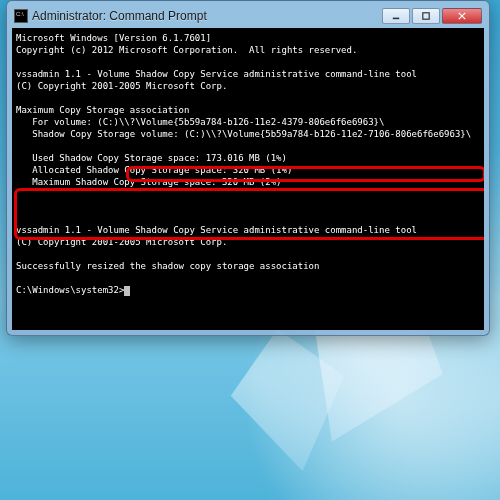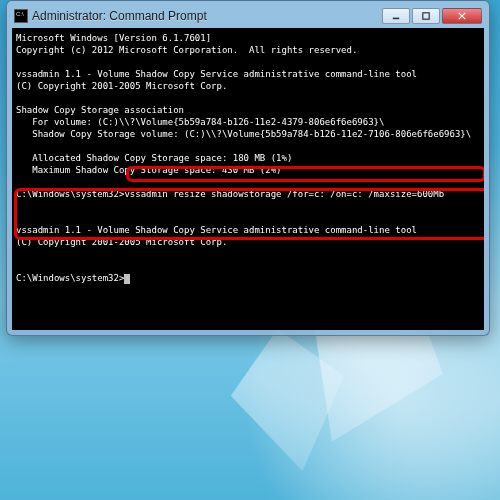--- a/index.html
+++ b/index.html
@@ -137,32 +137,33 @@
     </div>
   </div>
 
   <div class="terminal">
     <div class="line">Microsoft Windows [Version 6.1.7601]</div>
     <div class="line">Copyright (c) 2012 Microsoft Corporation.  All rights reserved.</div>
     <div class="line">&nbsp;</div>
     <div class="line">vssadmin 1.1 - Volume Shadow Copy Service administrative command-line tool</div>
     <div class="line">(C) Copyright 2001-2005 Microsoft Corp.</div>
     <div class="line">&nbsp;</div>
-    <div class="line">Shadow Copy Storage association</div>
+    <div class="line">Maximum Copy Storage association</div>
     <div class="line">   For volume: (C:)\\?\Volume{5b59a784-b126-11e2-4379-806e6f6e6963}\</div>
     <div class="line">   Shadow Copy Storage volume: (C:)\\?\Volume{5b59a784-b126-11e2-7106-806e6f6e6963}\</div>
     <div class="line">&nbsp;</div>
-    <div class="line">   Allocated Shadow Copy Storage space: 180 MB (1%)</div>
-    <div class="line">   Maximum Shadow Copy Storage space: 430 MB (2%)</div>
+    <div class="line">   Used Shadow Copy Storage space: 173.016 MB (1%)</div>
+    <div class="line">   Allocated Shadow Copy Storage space: 320 MB (1%)</div>
+    <div class="line">   Maximum Shadow Copy Storage space: 320 MB (2%)</div>
     <div class="line">&nbsp;</div>
-    <div class="line"><span>C:\Windows\system32&gt;</span><span>vssadmin resize shadowstorage /for=c: /on=c: /maxsize=600Mb</span></div>
     <div class="line">&nbsp;</div>
     <div class="line">&nbsp;</div>
     <div class="line">vssadmin 1.1 - Volume Shadow Copy Service administrative command-line tool</div>
     <div class="line">(C) Copyright 2001-2005 Microsoft Corp.</div>
     <div class="line">&nbsp;</div>
+    <div class="line">Successfully resized the shadow copy storage association</div>
     <div class="line">&nbsp;</div>
     <div class="line"><span>C:\Windows\system32&gt;</span><span class="cursor"></span></div>
 
     <div class="hl hl1"></div>
     <div class="hl hl2"></div>
   </div>
 </div>
 
 </body></html>

